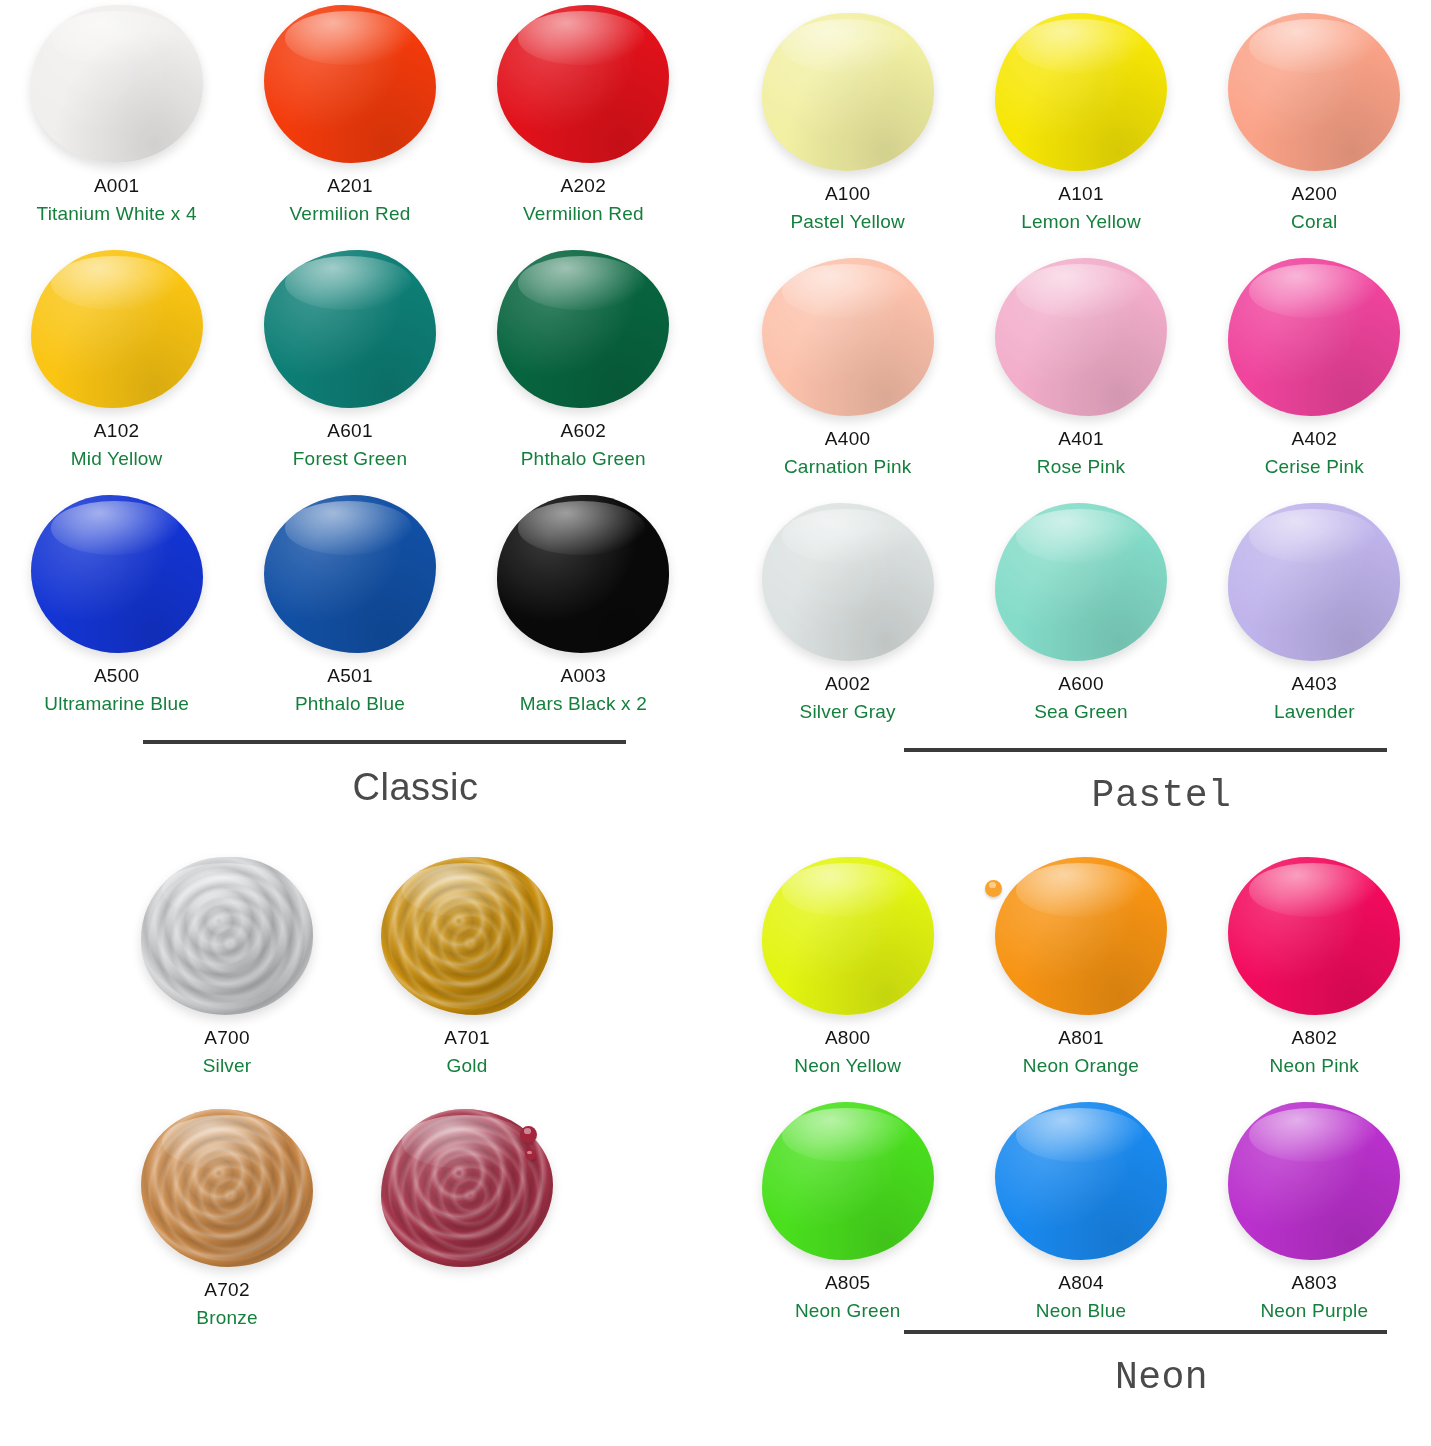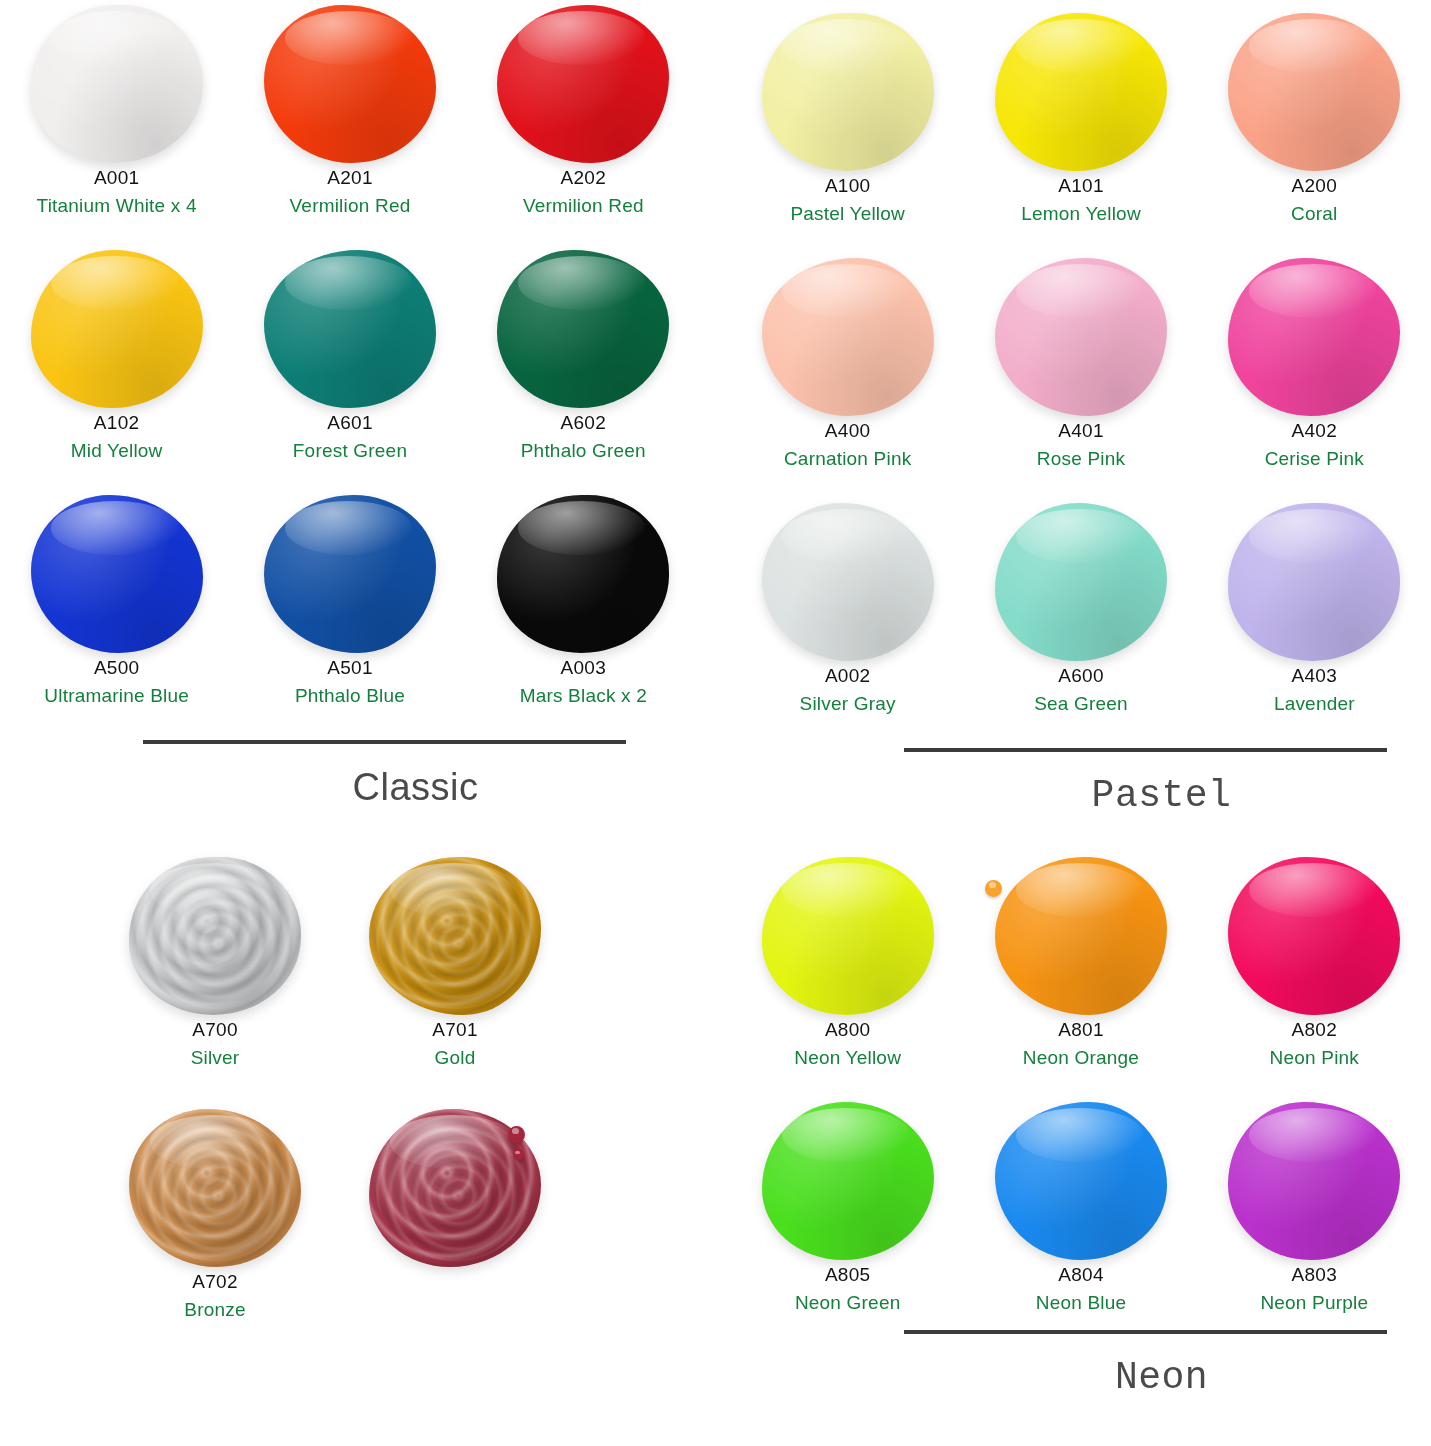--- a/index.html
+++ b/index.html
@@ -21,21 +21,21 @@
     width: 1431px;
     height: 1446px;
   }
 
   
   .quadrant {
     position: absolute;
   }
   #quad-classic  { left: 0px;   top: 0px;   width: 700px; height: 852px; }
   #quad-pastel   { left: 731px; top: 8px;   width: 700px; height: 852px; }
-  #quad-metallic { left: 0px;   top: 852px; width: 700px; height: 594px; }
+  #quad-metallic { left: 12px;   top: 852px; width: 700px; height: 594px; }
   #quad-neon     { left: 731px; top: 852px; width: 700px; height: 594px; }
 
   .swatch-grid {
     display: grid;
     grid-template-columns: repeat(3, 1fr);
     column-gap: 0px;
     row-gap: 0px;
   }
   .swatch-grid.cols-2 {
     grid-template-columns: repeat(2, 1fr);
@@ -147,21 +147,21 @@
     content: "";
     position: absolute;
     left: 22%; top: 14%;
     width: 42%; height: 34%;
     border-radius: 50%;
     background: rgba(255,255,255,0.45);
   }
 
   
   .caption {
-    margin-top: 0;
+    margin-top: 8px;
     text-align: center;
     line-height: 1.45;
   }
   .code {
     display: block;
     font-size: 19px;
     letter-spacing: 0.3px;
     color: #141414;
   }
   .cname {

